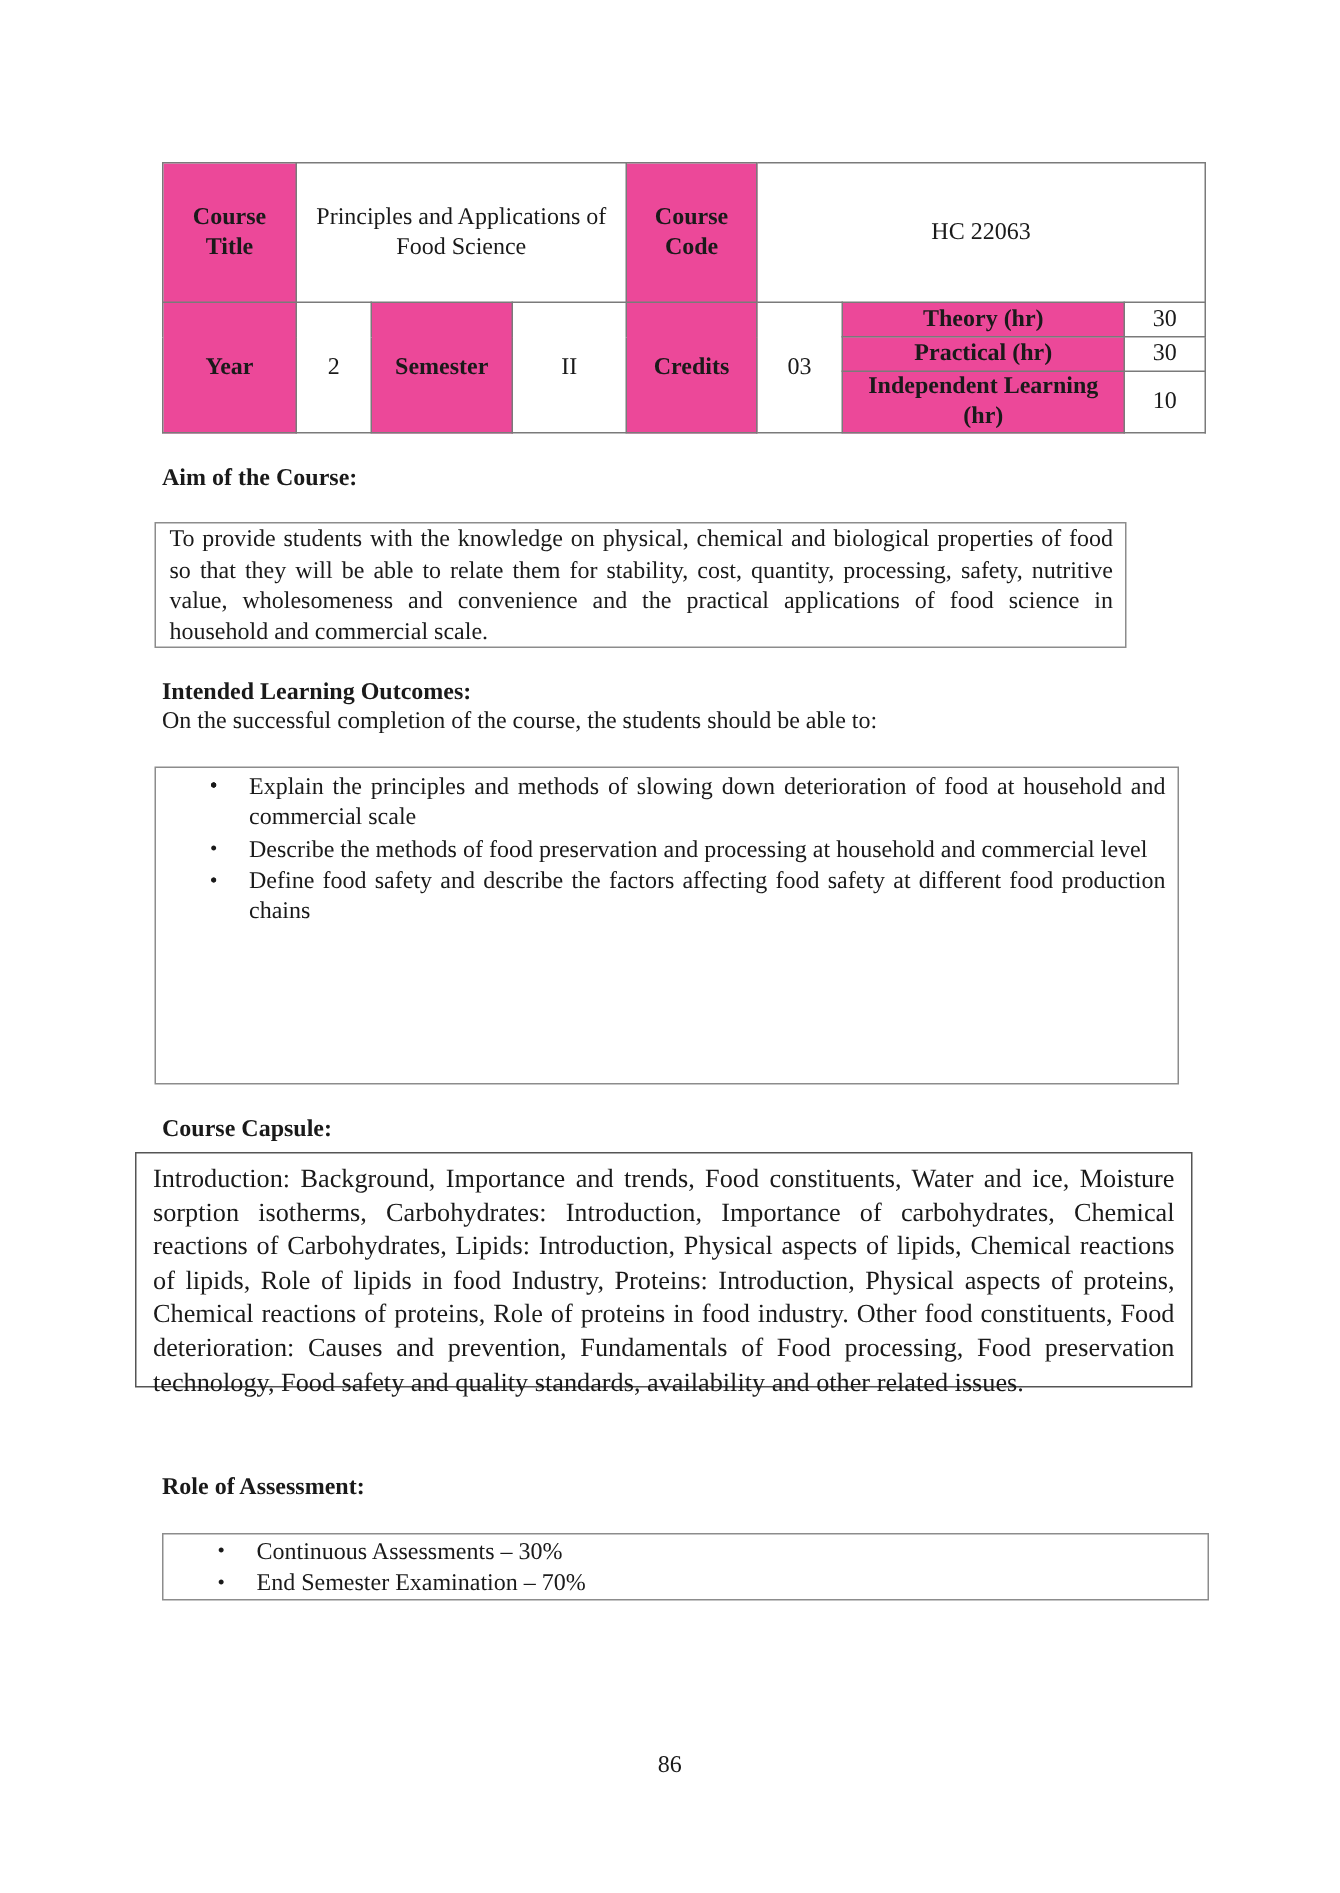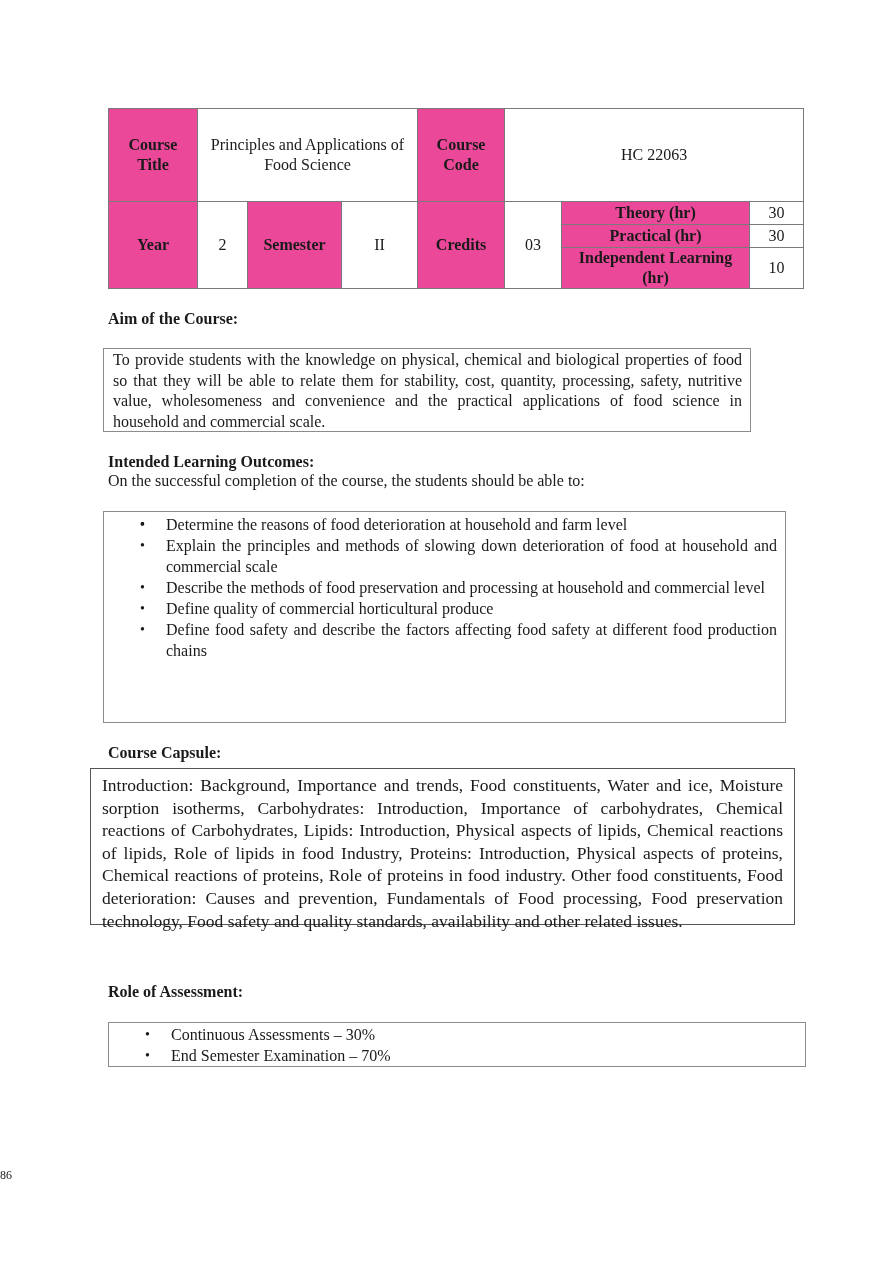--- a/index.html
+++ b/index.html
@@ -54,21 +54,21 @@
     font-size: 17.5px; line-height: 22.6px; text-align: justify;
   }
   .assess-box {
     left: 108px; top: 1022px; width: 698px; height: 45px;
     padding: 2px 8px 0 0; font-size: 16px;
   }
   .assess-box ul { margin: 0; padding: 0; list-style: none; }
   .assess-box li { position: relative; padding-left: 62px; line-height: 20.5px; }
   .assess-box li .bullet { position: absolute; left: 36px; top: 0; font-size: 14px; }
 
-  .page-num { left: 0; width: 893px; top: 1168px; text-align: left; font-size: 12px; }
+  .page-num { left: 0; width: 893px; top: 1168px; text-align: center; font-size: 16px; }
 </style>
 </head>
 <body>
 
 <table class="info">
   <colgroup>
     <col style="width:89px">
       <col style="width:50px">
       <col style="width:94px">
       <col style="width:76px">
@@ -107,24 +107,24 @@
 
 <div class="abs heading" style="top:310px;">Aim of the Course:</div>
 <div class="abs box aim-box">To provide students with the knowledge on physical, chemical and biological properties of food so that they will be able to relate them for stability, cost, quantity, processing, safety, nutritive value, wholesomeness and convenience and the practical applications of food science in household and commercial scale.</div>
 
 <div class="abs heading" style="top:453px;">Intended Learning Outcomes:</div>
 <div class="abs intro-line" style="top:472px;">On the successful completion of the course, the students should be able to:</div>
 <div class="abs box ilo-box">
   <ul>
     <li><span class="bullet">•</span></li>
     <li><span class="bullet">•</span></li>
-    <li><span class="bullet">•</span><span>Determine the reasons of food deterioration at household and farm level</span></li>
+    <li><span class="bullet">•</span></li>
     <li><span class="bullet">•</span><span>Explain the principles and methods of slowing down deterioration of food at household and commercial scale</span></li>
     <li><span class="bullet">•</span><span>Describe the methods of food preservation and processing at household and commercial level</span></li>
-    <li><span class="bullet">•</span><span>Define quality of commercial horticultural produce</span></li>
+    <li><span class="bullet">•</span></li>
     <li><span class="bullet">•</span><span>Define food safety and describe the factors affecting food safety at different food production chains</span></li>
   </ul>
 </div>
 
 <div class="abs heading" style="top:744px;">Course Capsule:</div>
 <div class="abs box capsule-box">Introduction: Background, Importance and trends, Food constituents, Water and ice, Moisture sorption isotherms, Carbohydrates: Introduction, Importance of carbohydrates, Chemical reactions of Carbohydrates, Lipids: Introduction, Physical aspects of lipids, Chemical reactions of lipids, Role of lipids in food Industry, Proteins: Introduction, Physical aspects of proteins, Chemical reactions of proteins, Role of proteins in food industry. Other food constituents, Food deterioration: Causes and prevention, Fundamentals of Food processing, Food preservation technology, Food safety and quality standards, availability and other related issues.</div>
 
 <div class="abs heading" style="top:983px;">Role of Assessment:</div>
 <div class="abs box assess-box">
   <ul>

